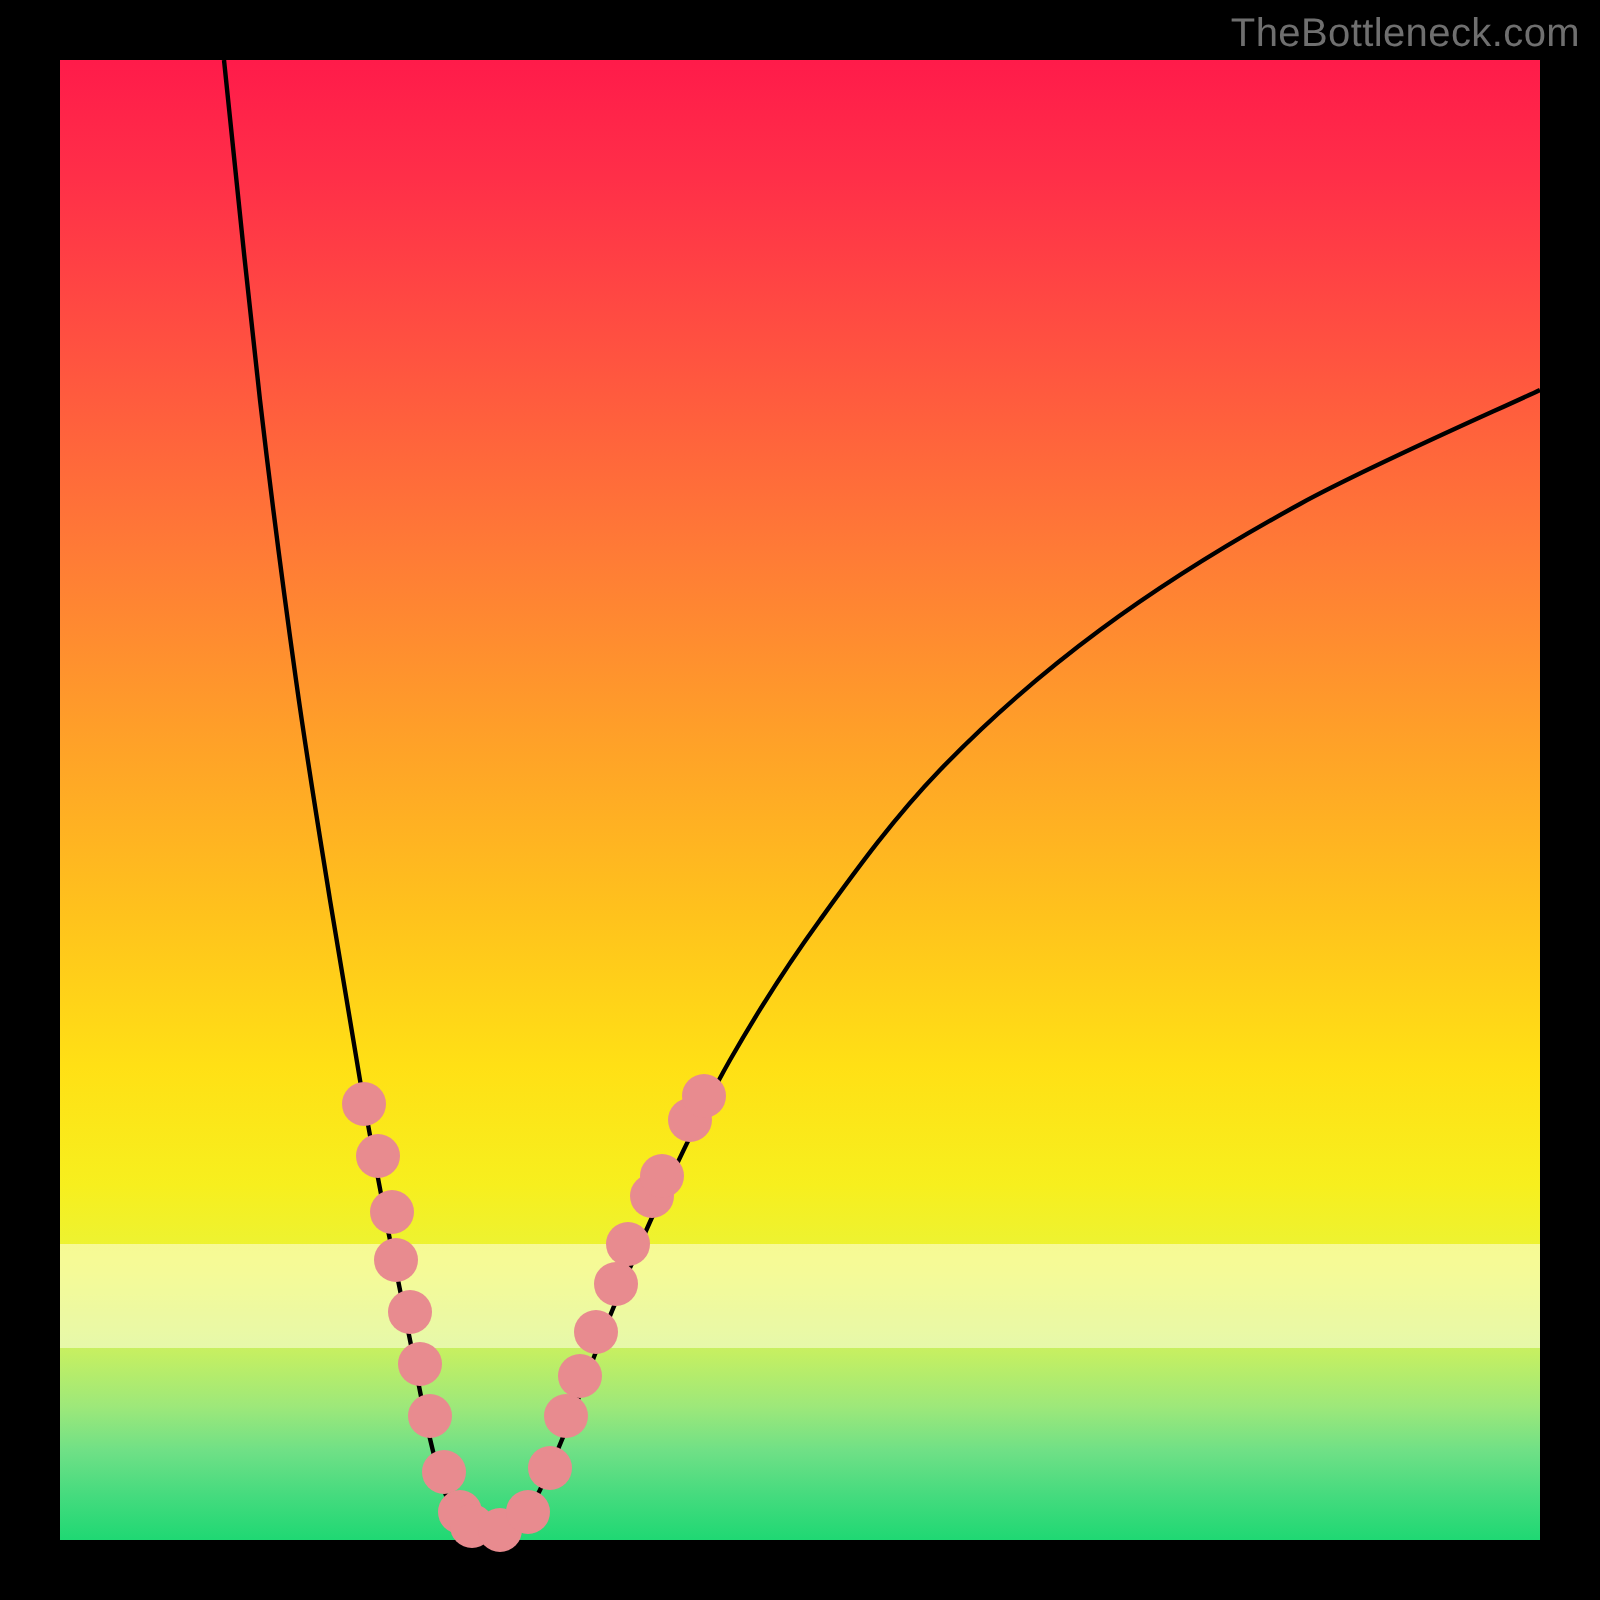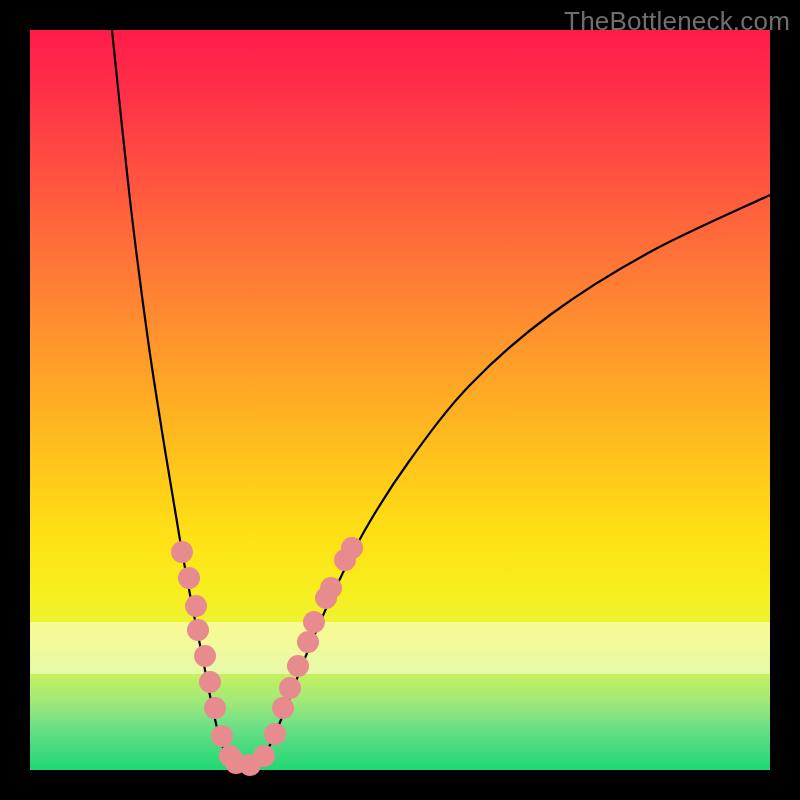--- a/index.html
+++ b/index.html
@@ -47,21 +47,21 @@
     position: absolute;
     left: 0;
     width: 100%;
     background: rgba(255, 255, 230, 0.55);
   }
   .watermark {
     position: absolute;
     top: 6px;
     right: 10px;
     color: #6f6f6f;
-    font-size: 26px;
+    font-size: 20px;
     font-weight: 500;
     letter-spacing: 0.2px;
     user-select: none;
     text-align: center;
   }
   svg.curve {
     position: absolute;
     left: 0;
     top: 0;
     width: 100%;

